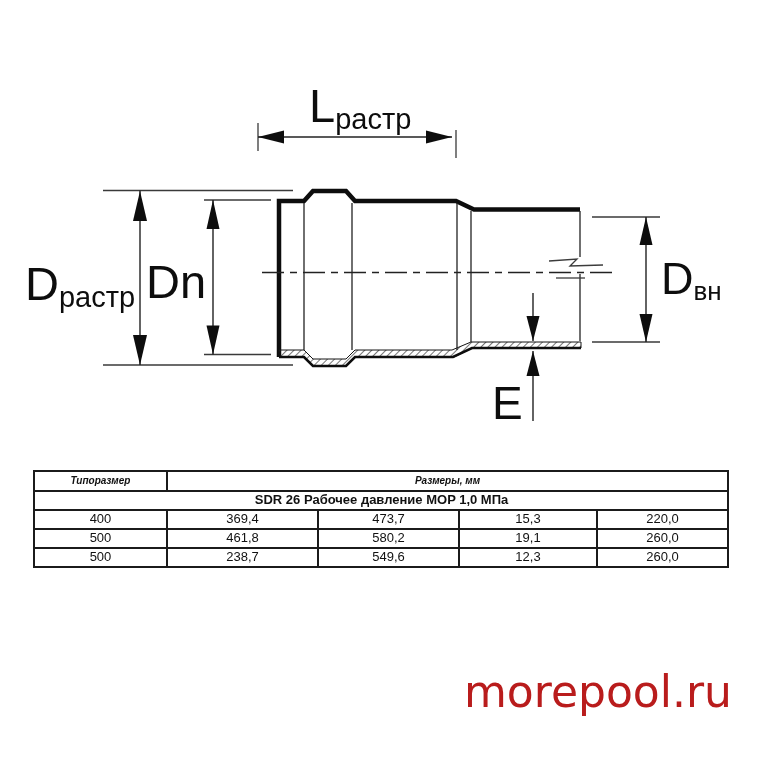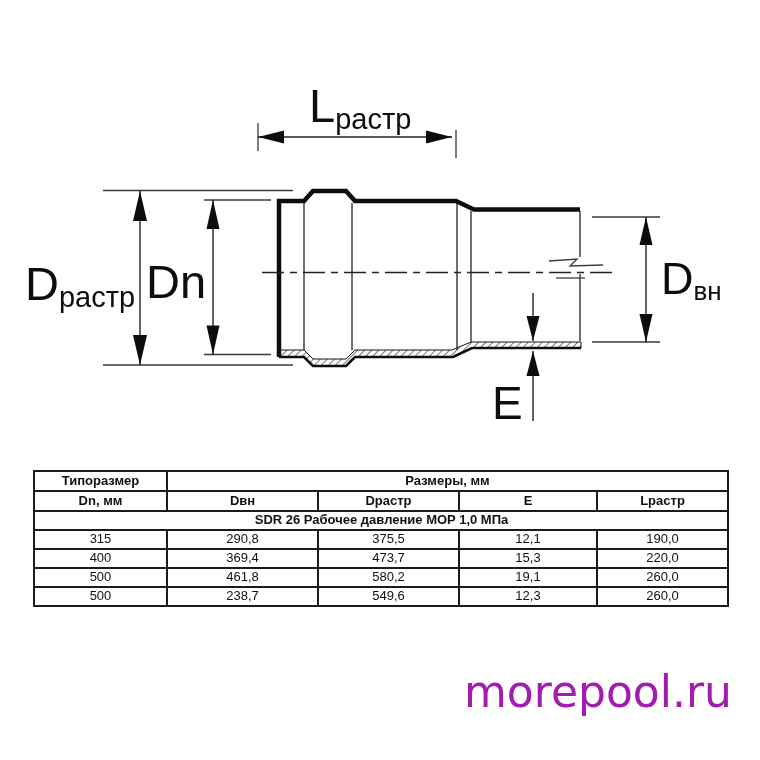--- a/index.html
+++ b/index.html
@@ -11,25 +11,25 @@
   .dim-main{font-size:47px;}
   .dim-main-sm{font-size:45px;}
   .dim-sub{font-size:29px;}
   .dim-sub-sm{font-size:26px;}
   .dim-e{font-size:46px;}
 
   .spec-table{position:absolute;left:33px;top:470px;width:694px;border-collapse:collapse;table-layout:fixed;}
   .spec-table td,.spec-table th{border:2px solid #1b1b1b;font-size:13px;color:#111;
     text-align:center;vertical-align:middle;height:15px;line-height:1.15;padding:1px 2px;
     white-space:nowrap;overflow:hidden;}
-  .spec-table th{font-weight:bold;font-size:13px;height:16px;}
+  .spec-table th{font-weight:bold;font-size:10px;height:16px;font-style:italic;}
   .section-cell{text-align:center;font-weight:bold;padding-left:3px !important;}
 
   .watermark{position:absolute;left:464px;top:666px;font-size:44px;font-weight:400;
-    color:#a21caf;font-family:"DejaVu Sans",sans-serif;letter-spacing:0px;}
+    color:#b91c1c;font-family:"DejaVu Sans",sans-serif;letter-spacing:0px;}
 </style>
 </head>
 <body>
 
 <div class="drawing">
 <svg width="760" height="460" viewBox="0 0 760 460" xmlns="http://www.w3.org/2000/svg">
   <defs>
     <pattern id="hatch" width="5" height="5" patternUnits="userSpaceOnUse" patternTransform="rotate(45)">
       <line x1="0" y1="0" x2="0" y2="5" stroke="#3a3a3a" stroke-width="1.4"></line>
     </pattern>
@@ -111,35 +111,21 @@
       <col style="width:141px">
       <col style="width:138px">
       <col style="width:131px">
   </colgroup>
   <tbody>
     <tr>
       <th>Типоразмер</th>
       <th colspan="4">Размеры, мм</th>
     </tr>
     <tr>
-      <th>Dn, мм</th>
-      <th>Dвн</th>
-      <th>Dрастр</th>
-      <th>E</th>
-      <th>Lрастр</th>
-    </tr>
-    <tr>
       <td colspan="5" class="section-cell">SDR 26 Рабочее давление MOP 1,0 МПа</td>
-    </tr>
-    <tr>
-      <td>315</td>
-      <td>290,8</td>
-      <td>375,5</td>
-      <td>12,1</td>
-      <td>190,0</td>
     </tr>
     <tr>
       <td>400</td>
       <td>369,4</td>
       <td>473,7</td>
       <td>15,3</td>
       <td>220,0</td>
     </tr>
     <tr>
       <td>500</td>

